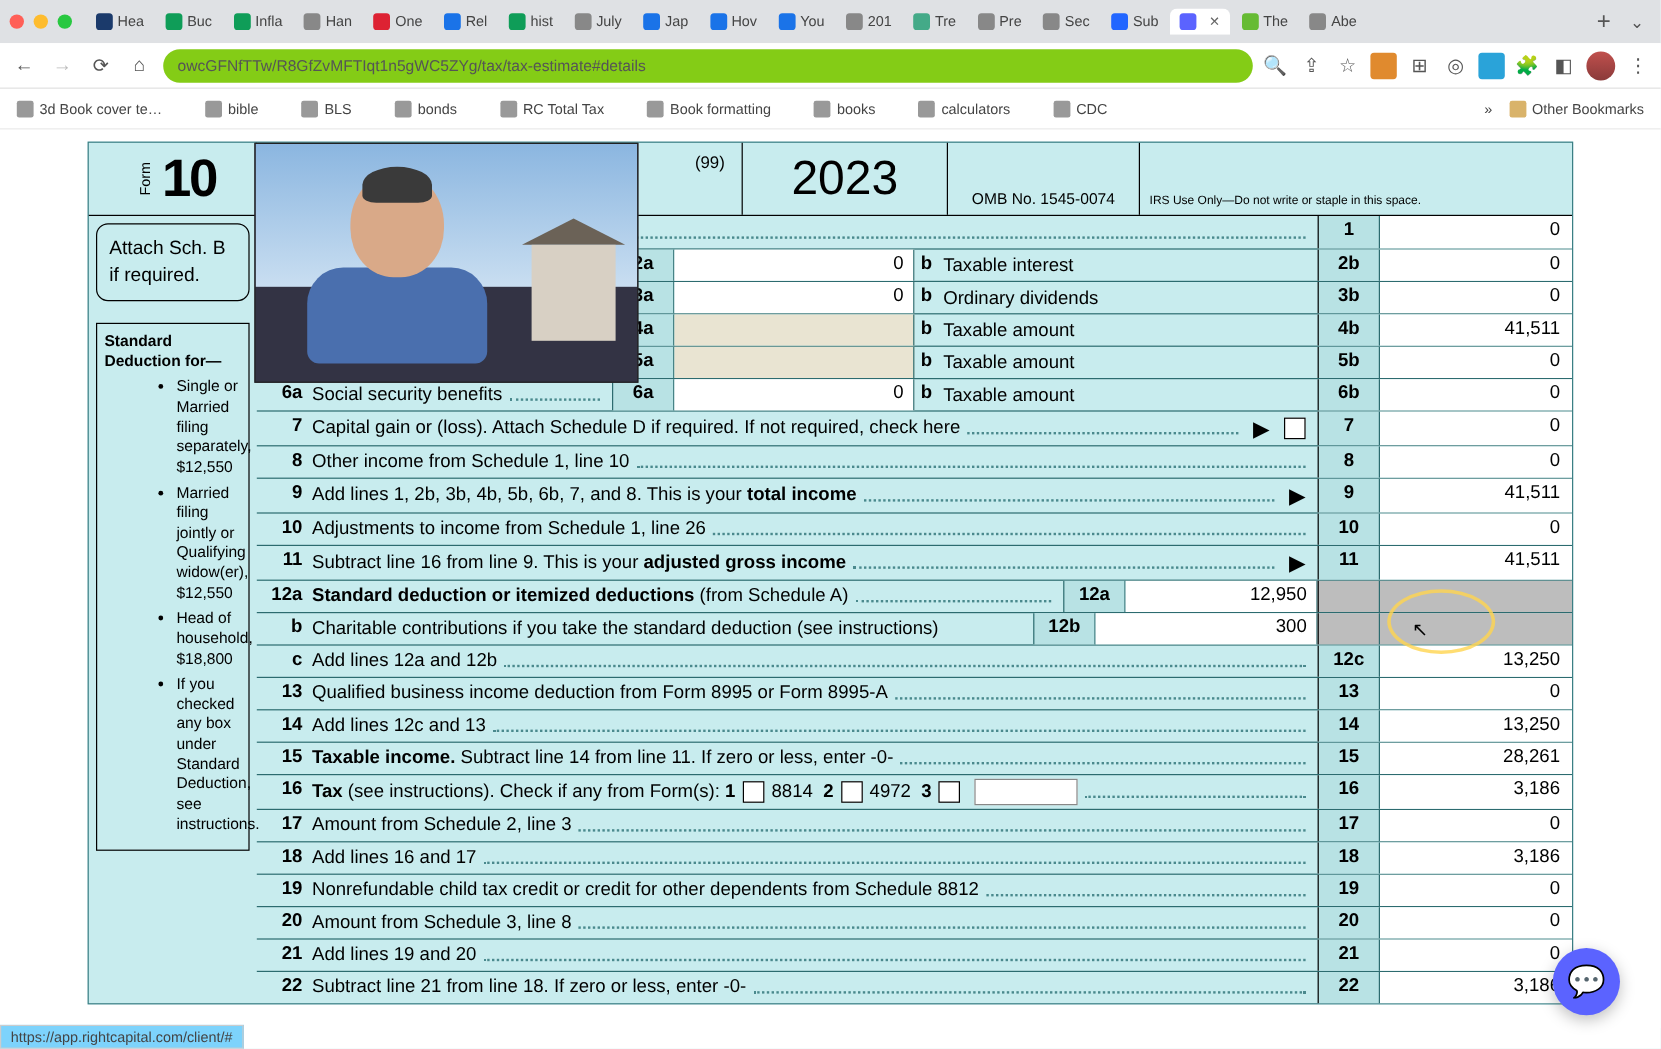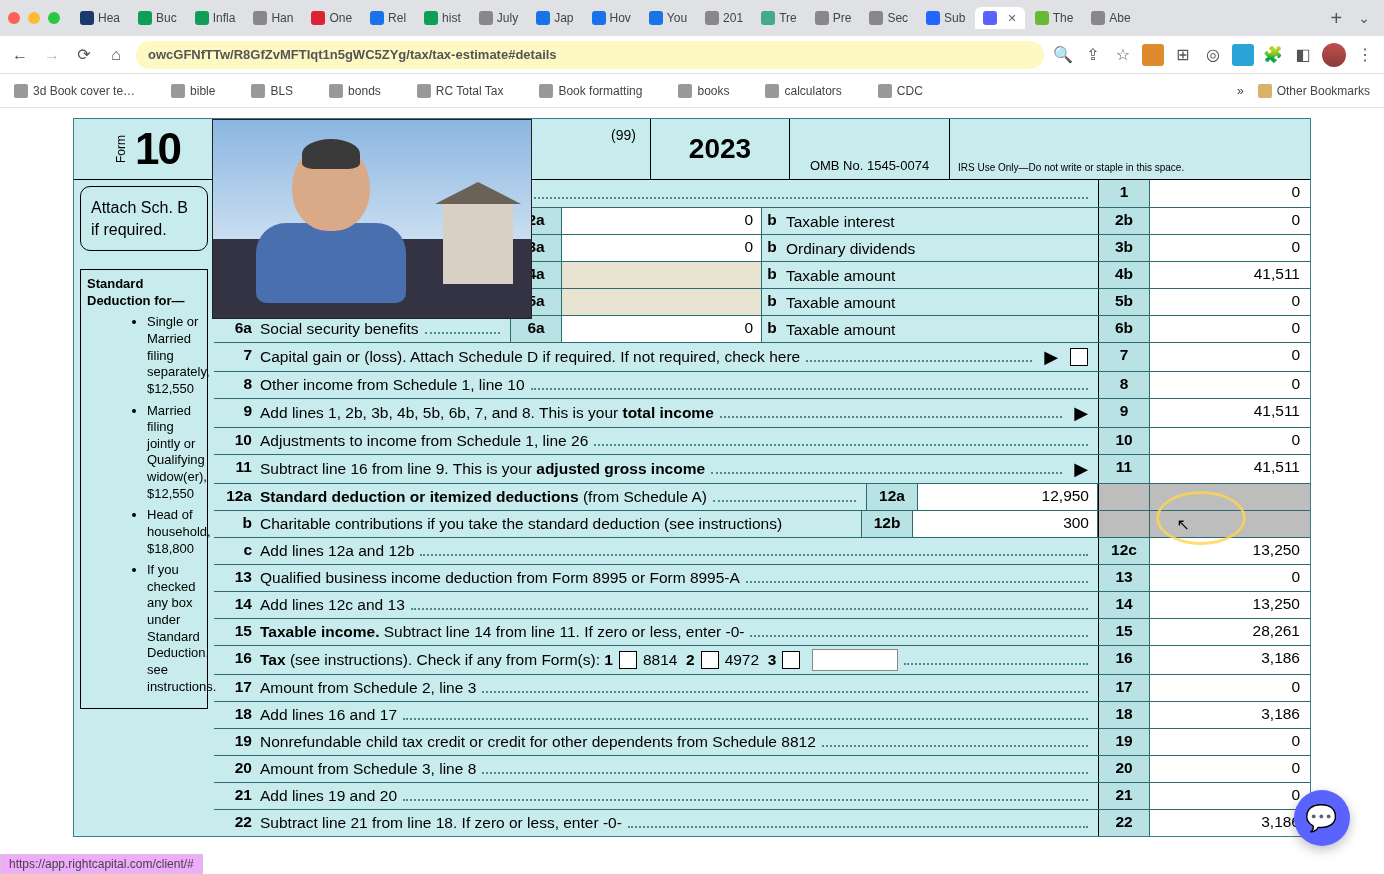--- a/index.html
+++ b/index.html
@@ -9,38 +9,38 @@
   .traffic span { width:12px; height:12px; border-radius:50%; display:inline-block; }
   .t-red{background:#ff5f57;} .t-yel{background:#febc2e;} .t-grn{background:#28c840;}
   .tab { display:flex; align-items:center; gap:4px; padding:4px 8px; font-size:12px; color:#444; border-radius:6px 6px 0 0; max-width:72px; overflow:hidden; white-space:nowrap; cursor:pointer; }
   .tab.active { background:#fff; }
   .tab .favicon { width:14px; height:14px; border-radius:3px; flex:0 0 14px; }
   .tab .x { font-size:11px; color:#666; margin-left:2px; }
   .newtab { font-size:20px; color:#555; padding:0 8px; cursor:pointer; }
   .chev { margin-left:auto; font-size:14px; color:#555; padding:0 6px; }
   .toolbar { display:flex; align-items:center; height:38px; background:#fff; border-bottom:1px solid #ddd; padding:0 8px; gap:8px; }
   .navbtn { width:24px; height:24px; display:flex; align-items:center; justify-content:center; color:#555; cursor:pointer; }
-  .urlbar { flex:1; height:28px; background:#fef9c3; border-radius:14px; display:flex; align-items:center; padding:0 12px; font-size:13px; color:#555; overflow:hidden; white-space:nowrap;font-weight:bold; }
+  .urlbar { flex:1; height:28px; background:#84cc16; border-radius:14px; display:flex; align-items:center; padding:0 12px; font-size:13px; color:#555; overflow:hidden; white-space:nowrap; }
   .ticon { width:22px; height:22px; display:flex; align-items:center; justify-content:center; color:#555; cursor:pointer; }
   .avatar { width:24px; height:24px; border-radius:50%; background:linear-gradient(#c0504d,#8b3a3a); }
   .bookmarks { display:flex; align-items:center; height:34px; background:#fff; border-bottom:1px solid #e4e4e4; padding:0 8px; gap:6px; font-size:12px; color:#444; }
   .bm { display:flex; align-items:center; gap:5px; padding:2px 6px; cursor:pointer; white-space:nowrap; }
   .bm .ic { width:14px; height:14px; border-radius:2px; background:#999; flex:0 0 14px; }
   .bm-more { margin-left:auto; display:flex; gap:8px; align-items:center; }
   
   .viewport { background:#fff; position:relative; padding:10px 30px 20px; }
   .form1040 { background:#c8ecee; border:1px solid #3b7f84; width:1238px; margin:0 auto; position:relative; font-size:15.5px; color:#000; }
   .header { display:flex; border-bottom:1.5px solid #000; }
   .hl { width:140px; border-right:1.5px solid #000; display:flex; align-items:center; justify-content:center; }
   .hl .form { font-size:12px; transform:rotate(-90deg); }
   .hl .num { font-size:44px; font-weight:800; letter-spacing:-2px; }
   .hc { flex:1; padding:8px 14px 4px; }
   .hc .agency { font-size:14px; display:flex; justify-content:space-between; }
   .hc .title { font-size:28px; font-weight:700; }
-  .hy { width:140px; border-left:1.5px solid #000; border-right:1.5px solid #000; display:flex; align-items:center; justify-content:center; font-size:28px; font-weight:700; }
+  .hy { width:172px; border-left:1.5px solid #000; border-right:1.5px solid #000; display:flex; align-items:center; justify-content:center; font-size:40px; font-weight:400; }
   .homb { width:160px; border-right:1.5px solid #000; display:flex; align-items:flex-end; justify-content:center; font-size:13px; padding-bottom:6px; }
   .hirs { flex:0 0 360px; display:flex; align-items:flex-end; font-size:10px; padding:0 8px 6px; }
   .body { display:flex; }
   .leftcol { width:140px; padding:6px; }
   .attachbox { border:1.5px solid #000; border-radius:10px; padding:10px; font-size:16px; line-height:1.35; background:#c8ecee; }
   .stdbox { border:1.5px solid #000; margin-top:18px; padding:6px 6px 8px; font-size:13px; line-height:1.28; }
   .stdbox .hd { font-weight:700; }
   .stdbox ul { margin:5px 0 0; padding-left:12px; }
   .stdbox li { margin-bottom:5px;margin-left:48px; }
   .lines { flex:1; }
@@ -56,21 +56,21 @@
   .desc2 { flex:1; padding:3px 4px 3px 4px; display:flex; align-items:flex-end; }
   .rnum { width:52px; background:#b8e2e4; border-left:1.5px solid #000; border-right:1px solid #2c6b6f; text-align:center; font-weight:700; padding-top:3px; }
   .rval { width:160px; background:#fff; text-align:right; padding:3px 10px; }
   .rval.grey { background:#bdbdbd; }
   .arrow { font-size:18px; padding:0 6px; }
   .chk { display:inline-block; width:18px; height:18px; border:1.5px solid #000; background:#fff; vertical-align:middle; margin:0 6px; }
   .smallinput { display:inline-block; width:86px; height:22px; background:#fff; border:1px solid #888; vertical-align:middle; margin-left:6px; }
   .highlight { position:absolute; width:90px; height:54px; border:3px solid #ffd54f; border-radius:50%; right:64px; top:372px; opacity:0.8; pointer-events:none; }
   .cursor { position:absolute; right:120px; top:396px; font-size:16px; pointer-events:none; }
   .chatfab { position:fixed; right:34px; bottom:28px; width:56px; height:56px; border-radius:50%; background:#5b63ff; display:flex; align-items:center; justify-content:center; color:#fff; font-size:26px; box-shadow:0 4px 12px rgba(0,0,0,0.25); cursor:pointer; }
-  .statusbar { position:fixed; left:0; bottom:0; background:#f0abfc; border:1px solid #ccc; font-size:12px; padding:2px 8px; color:#444; }
+  .statusbar { position:fixed; left:0; bottom:0; background:#7dd3fc; border:1px solid #ccc; font-size:12px; padding:2px 8px; color:#444; }
   .picinpic { position:absolute; left:138px; top:0; width:320px; height:200px; background:#334; border:1px solid #222; overflow:hidden; z-index:5; }
   .picinpic .sky { height:60%; background:linear-gradient(#8bb6e0,#c9def1); }
   .picinpic .house { position:absolute; bottom:34px; right:18px; width:70px; height:80px; background:#d8d0c4; }
   .picinpic .roof { position:absolute; bottom:114px; right:10px; width:86px; height:0; border-left:43px solid transparent; border-right:43px solid transparent; border-bottom:22px solid #6b6257; }
   .picinpic .person { position:absolute; left:40px; bottom:10px; width:155px; height:165px; }
   .picinpic .head { width:78px; height:88px; background:#d9a988; border-radius:50% 50% 46% 46%; margin:0 auto; position:relative; }
   .picinpic .hair { position:absolute; top:-4px; left:10px; right:10px; height:30px; background:#3a3a3a; border-radius:50% 50% 20% 20%; }
   .picinpic .body2 { width:150px; height:80px; background:#4a6fae; border-radius:30px 30px 10px 10px; margin:-8px auto 0; }
   .bold { font-weight:700; }
 </style>
@@ -432,21 +432,21 @@
           <div class="rval">41,511</div>
         </div>
 
         <div class="row">
           <div class="ln">12a</div>
           <div class="desc">
               <span><span class="bold">Standard deduction or itemized deductions </span><span>(from Schedule A)</span></span>
               <span class="dots"></span>
             </div>
           <div class="midnum">12a</div>
-          <div class="midval" style="width:180px">12,950</div>
+          <div class="midval" style="width:160px">12,950</div>
           <div class="rnum" style="background:#bdbdbd"></div>
             <div class="rval grey"></div>
         </div>
 
         <div class="row">
           <div class="ln">b</div>
           <div class="desc">
               <span>Charitable contributions if you take the standard deduction (see instructions)</span>
             </div>
           <div class="midnum">12b</div>

